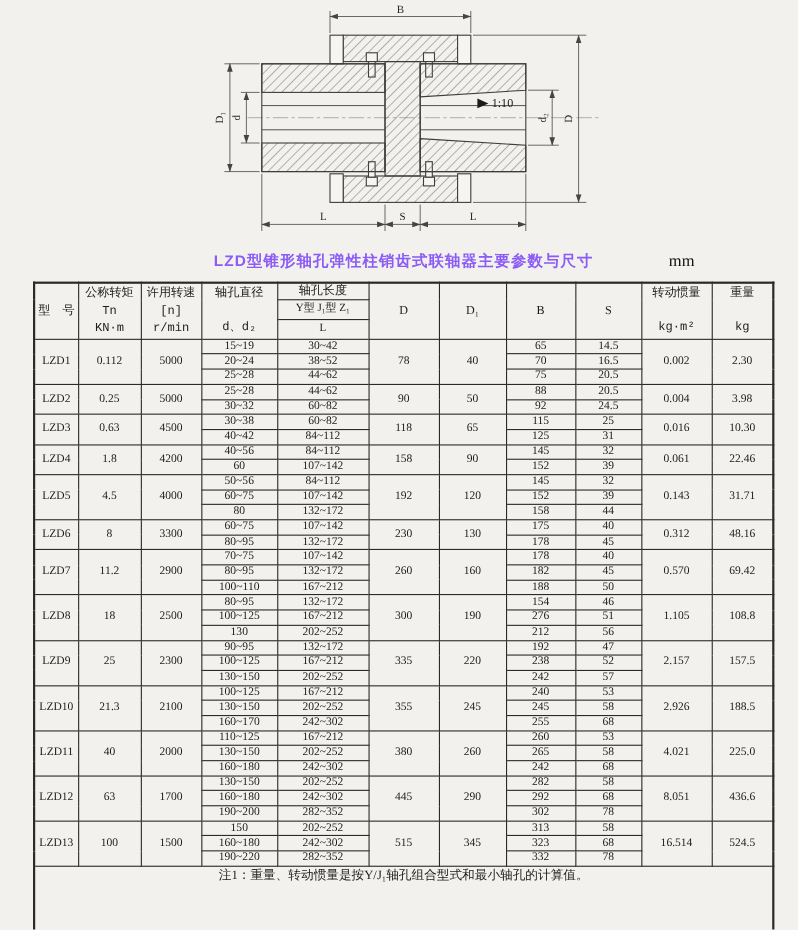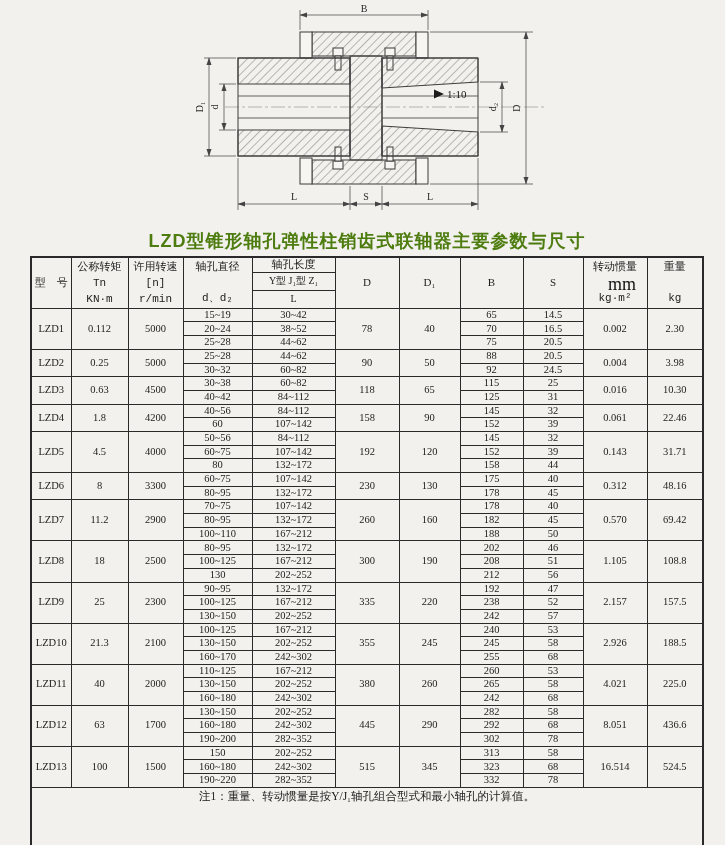--- a/index.html
+++ b/index.html
@@ -9,25 +9,25 @@
     font-family:"Liberation Serif","DejaVu Serif",serif;
     color:#1c1c1c;
   }
   .page{position:relative;width:725px;height:845px;overflow:hidden;}
 
   
   .title-row{position:absolute;top:229px;left:0;width:725px;height:24px;}
   .doc-title{
     position:absolute;left:30px;width:674px;text-align:center;
     font-family:"Liberation Sans","DejaVu Sans",sans-serif;
-    font-weight:bold;font-size:18px;letter-spacing:1px;color:#4d7c0f;
+    font-weight:bold;font-size:14px;letter-spacing:1px;color:#8b5cf6;
   }
   .unit-label{
-    position:absolute;left:608px;top:1px;font-size:18px;
-    font-family:"Liberation Serif","DejaVu Serif",serif;color:#111;margin-top:44px;
+    position:absolute;left:608px;top:1px;font-size:15px;
+    font-family:"Liberation Serif","DejaVu Serif",serif;color:#111;
   }
 
   
   table.spec{
     position:absolute;left:30px;top:256px;width:674px;
     border-collapse:collapse;table-layout:fixed;
     border:2px solid #2a2a2a;
   }
   table.spec th,table.spec td{
     border:1px solid #2a2a2a;
@@ -362,29 +362,29 @@
           <td>50</td>
         </tr>
         <tr>
           <td rowspan="3">LZD8</td>
           <td rowspan="3">18</td>
           <td rowspan="3">2500</td>
           <td>80~95</td>
           <td>132~172</td>
           <td rowspan="3">300</td>
           <td rowspan="3">190</td>
-          <td>202</td>
+          <td>154</td>
           <td>46</td>
           <td rowspan="3">1.105</td>
           <td rowspan="3">108.8</td>
         </tr>
         <tr>
           <td>100~125</td>
           <td>167~212</td>
-          <td>208</td>
+          <td>276</td>
           <td>51</td>
         </tr>
         <tr>
           <td>130</td>
           <td>202~252</td>
           <td>212</td>
           <td>56</td>
         </tr>
         <tr>
           <td rowspan="3">LZD9</td>

